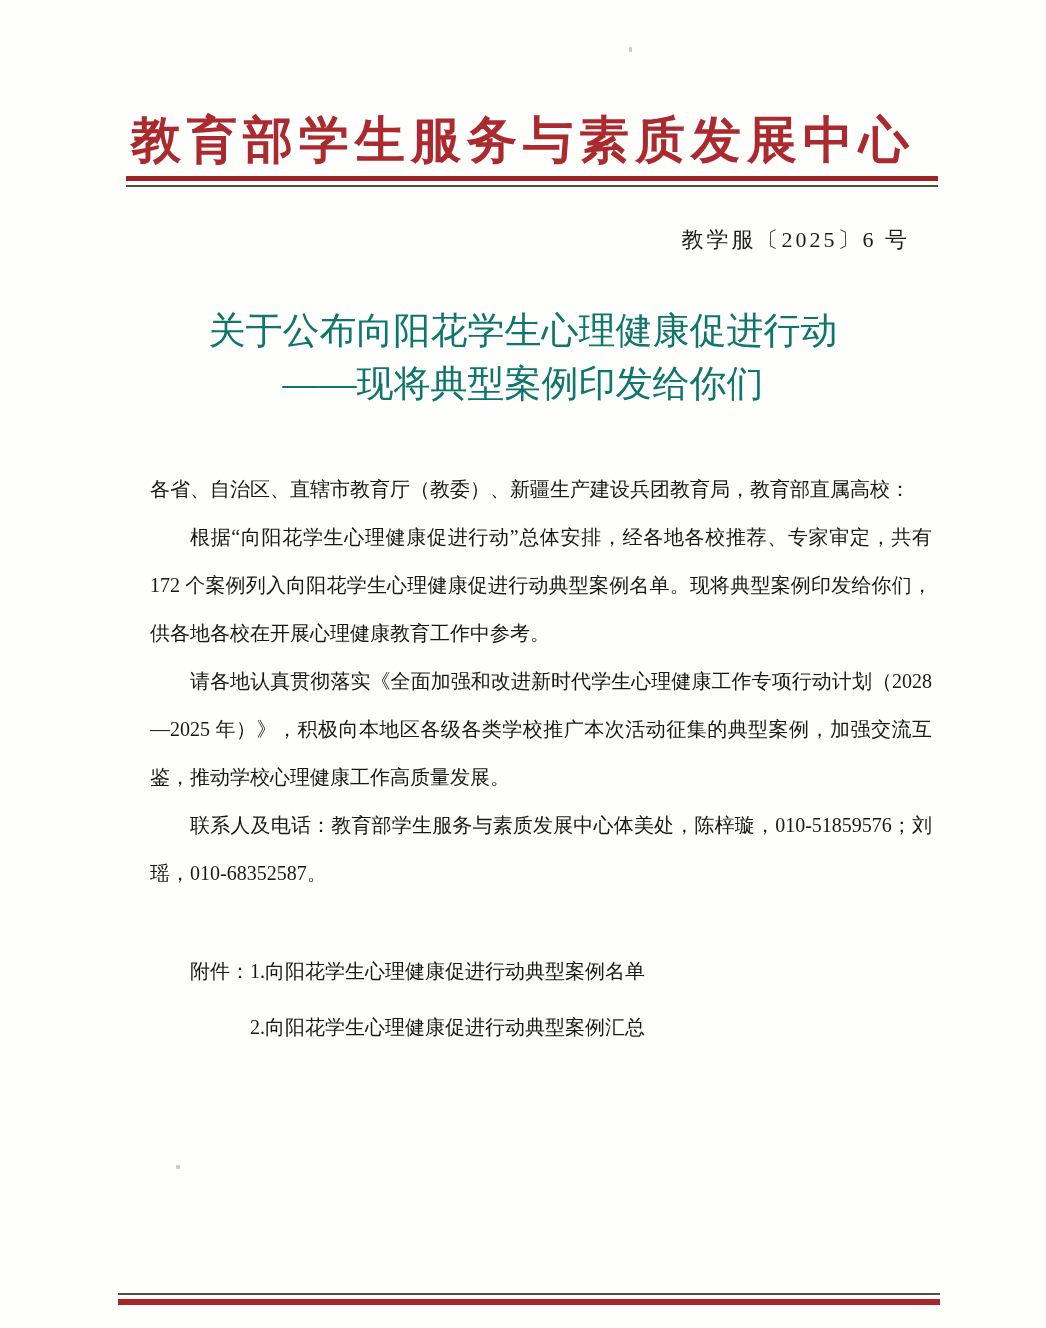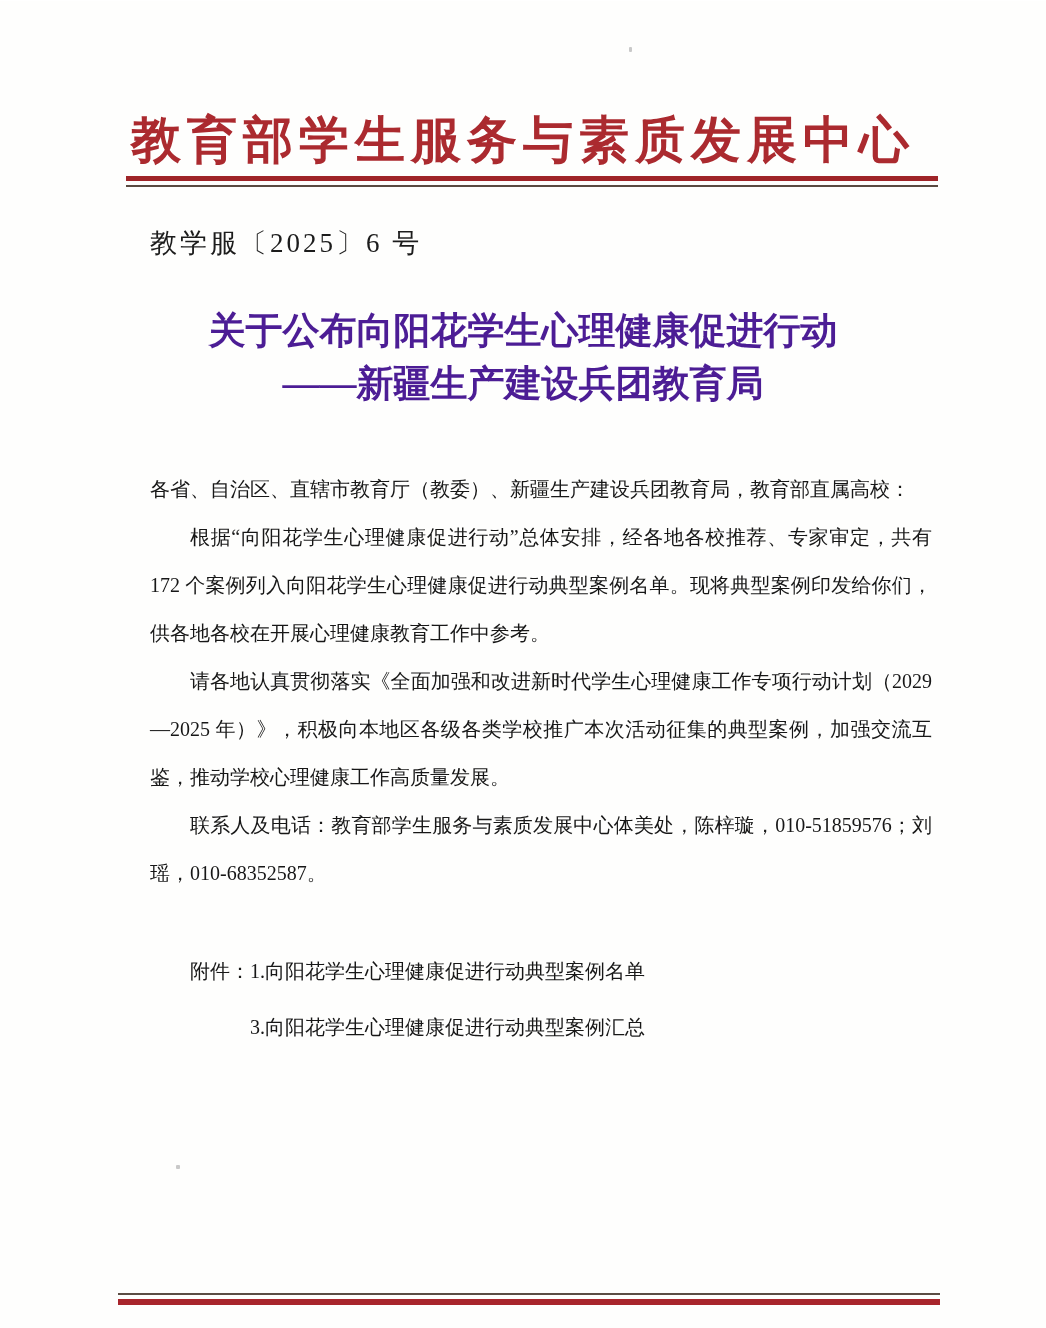--- a/index.html
+++ b/index.html
@@ -34,37 +34,38 @@
   .rule { position: absolute; left: 126px; width: 812px; }
   .rule-red-top  { top: 175px; height: 5px; background: #9f2428; }
   .rule-dark-top { top: 184px; height: 2px; background: #594a41; }
 
   
   .doc-number {
     position: absolute;
     top: 224px;
     left: 150px;
     width: 760px;
-    font-size: 27px;
+    text-align: right;
+    font-size: 22px;
     letter-spacing: 3px;
     color: #1c1c1c;
     white-space: nowrap;
   }
 
   
   .doc-title {
     position: absolute;
     top: 303px;
     left: 130px;
     width: 786px;
     text-align: center;
     font-size: 37px;
-    font-weight: 700;
+    font-weight: 400;
     line-height: 53px;
-    color: #4c1d95;
+    color: #0f766e;
   }
 
   
   .body-text {
     position: absolute;
     top: 464px;
     left: 150px;
     width: 782px;
     font-size: 20px;
     line-height: 48px;
@@ -103,35 +104,35 @@
     <span class="org-name">教育部学生服务与素质发展中心</span>
   </div>
 
   <div class="rule rule-red-top"></div>
   <div class="rule rule-dark-top"></div>
 
   <div class="doc-number">教学服〔2025〕6 号</div>
 
   <div class="doc-title">
     <div>关于公布向阳花学生心理健康促进行动</div>
-    <div>——新疆生产建设兵团教育局</div>
+    <div>——现将典型案例印发给你们</div>
   </div>
 
   <div class="body-text">
     <p class="no-indent">各省、自治区、直辖市教育厅（教委）、新疆生产建设兵团教育局，教育部直属高校：</p>
     <p>根据“向阳花学生心理健康促进行动”总体安排，经各地各校推荐、专家审定，共有 172 个案例列入向阳花学生心理健康促进行动典型案例名单。现将典型案例印发给你们，供各地各校在开展心理健康教育工作中参考。</p>
-    <p>请各地认真贯彻落实《全面加强和改进新时代学生心理健康工作专项行动计划（2029—2025 年）》，积极向本地区各级各类学校推广本次活动征集的典型案例，加强交流互鉴，推动学校心理健康工作高质量发展。</p>
+    <p>请各地认真贯彻落实《全面加强和改进新时代学生心理健康工作专项行动计划（2028—2025 年）》，积极向本地区各级各类学校推广本次活动征集的典型案例，加强交流互鉴，推动学校心理健康工作高质量发展。</p>
     <p>联系人及电话：教育部学生服务与素质发展中心体美处，陈梓璇，010-51859576；刘瑶，010-68352587。</p>
 
     <div class="attachments">
       <div class="att-row1">
         <span>附件：</span><span>1.向阳花学生心理健康促进行动典型案例名单</span>
       </div>
       <div class="att-row2">
-        <span>3.向阳花学生心理健康促进行动典型案例汇总</span>
+        <span>2.向阳花学生心理健康促进行动典型案例汇总</span>
       </div>
     </div>
   </div>
 
   <div class="rule-bottom rule-dark-bottom"></div>
   <div class="rule-bottom rule-red-bottom"></div>
 
   <div class="speck speck-1"></div>
   <div class="speck speck-2"></div>
 

